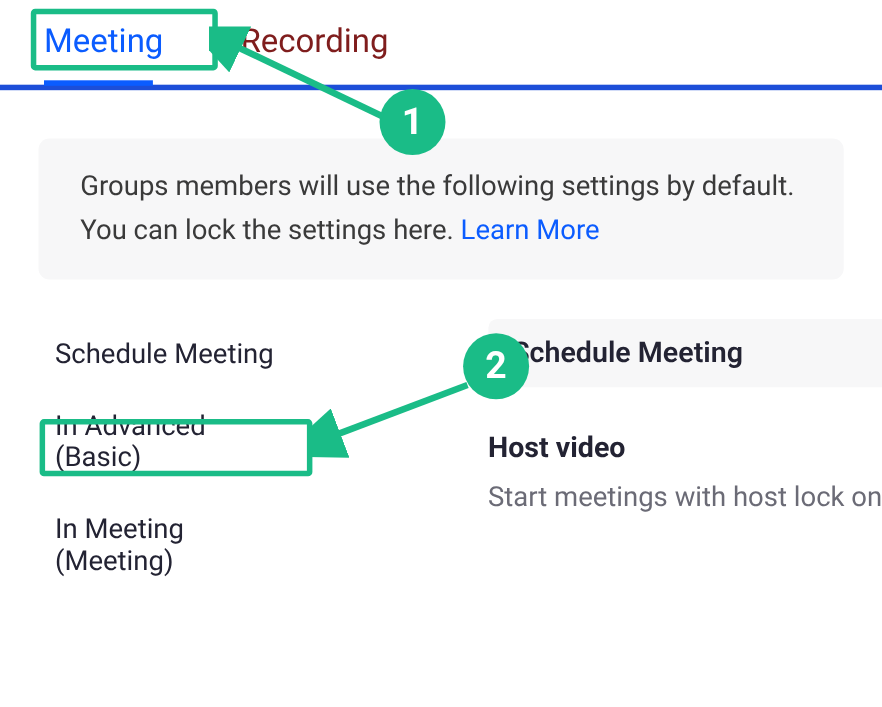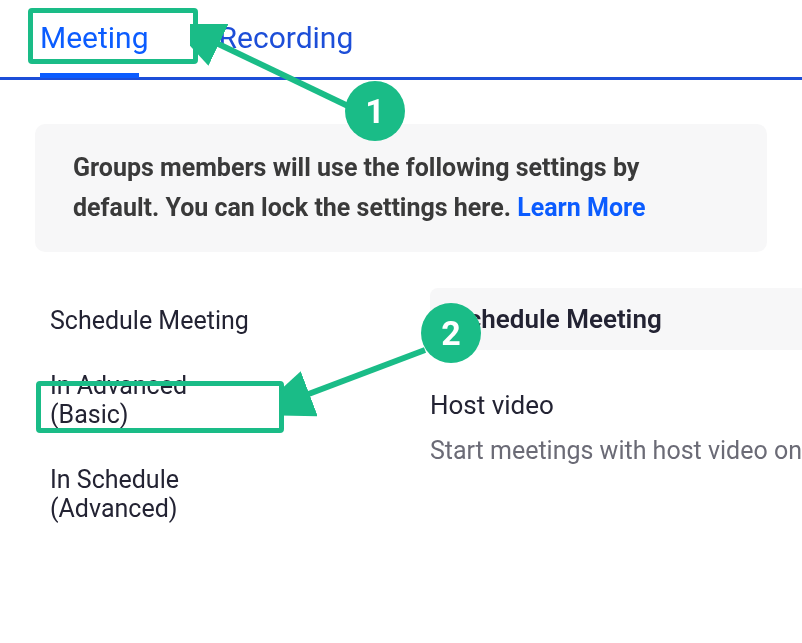--- a/index.html
+++ b/index.html
@@ -9,25 +9,25 @@
       color: #232333;
       width: 802px;
       height: 643px;
       overflow: hidden;
       position: relative;
     }
     .tabs {
       display: flex;
       gap: 70px;
       padding: 20px 40px 0 40px;
-      border-bottom: 3px solid #1d4ed8;
+      border-bottom: 5px solid #1d4ed8;
     }
     .tab {
       font-size: 30px;
-      color: #1d4ed8;
+      color: #7f1d1d;
       padding-bottom: 22px;
       cursor: pointer;
       position: relative;
     }
     .tab.active {
       color: #0b5cff;
     }
     .tab.active::after {
       content: "";
       position: absolute;
@@ -38,21 +38,20 @@
       background: #0b5cff;
     }
     .info-banner {
       margin: 44px 35px 0 35px;
       background: #f7f7f8;
       border-radius: 10px;
       padding: 24px 38px;
       font-size: 25px;
       line-height: 1.6;
       color: #3a3a3a;
-      font-weight: bold;
     }
     .info-banner a {
       color: #0b5cff;
       text-decoration: none;
     }
     .content-row {
       display: flex;
       margin-top: 36px;
       justify-content: center;
     }
@@ -76,21 +75,21 @@
       font-weight: 600;
       color: #232333;
       padding: 16px 22px;
       border-radius: 8px 0 0 8px;
       margin-top: 0;
       margin-bottom: 40px;
       white-space: nowrap;
     }
     .setting-title {
       font-size: 26px;
-      font-weight: 400;
+      font-weight: 700;
       color: #232333;
       margin-bottom: 16px;
     }
     .setting-desc {
       font-size: 25px;
       color: #6b6b76;
       white-space: nowrap;
     }
     
     .highlight-box {
@@ -127,26 +126,26 @@
 </div>
 
 <div class="info-banner">
   <span>Groups members will use the following settings by default. You can lock the settings here. </span><a href="#">Learn More</a>
 </div>
 
 <div class="content-row">
   <div class="sidebar">
     <div class="sidebar-item">Schedule Meeting</div>
     <div class="sidebar-item">In Advanced (Basic)</div>
-    <div class="sidebar-item">In Schedule (Advanced)</div>
+    <div class="sidebar-item">In Meeting (Meeting)</div>
   </div>
   <div class="main">
     <div class="section-header">Schedule Meeting</div>
     <div class="setting-title">Host video</div>
-    <div class="setting-desc">Start meetings with host video on</div>
+    <div class="setting-desc">Start meetings with host lock on</div>
   </div>
 </div>
 
 <div class="highlight-box" style="left:28px; top:8px; width:170px; height:56px;"></div>
 
 <div class="badge" style="left:345px; top:81px;">
   <span>1</span>
 </div>
 
 <svg class="arrow" style="left:190px; top:24px;" width="170" height="100">

